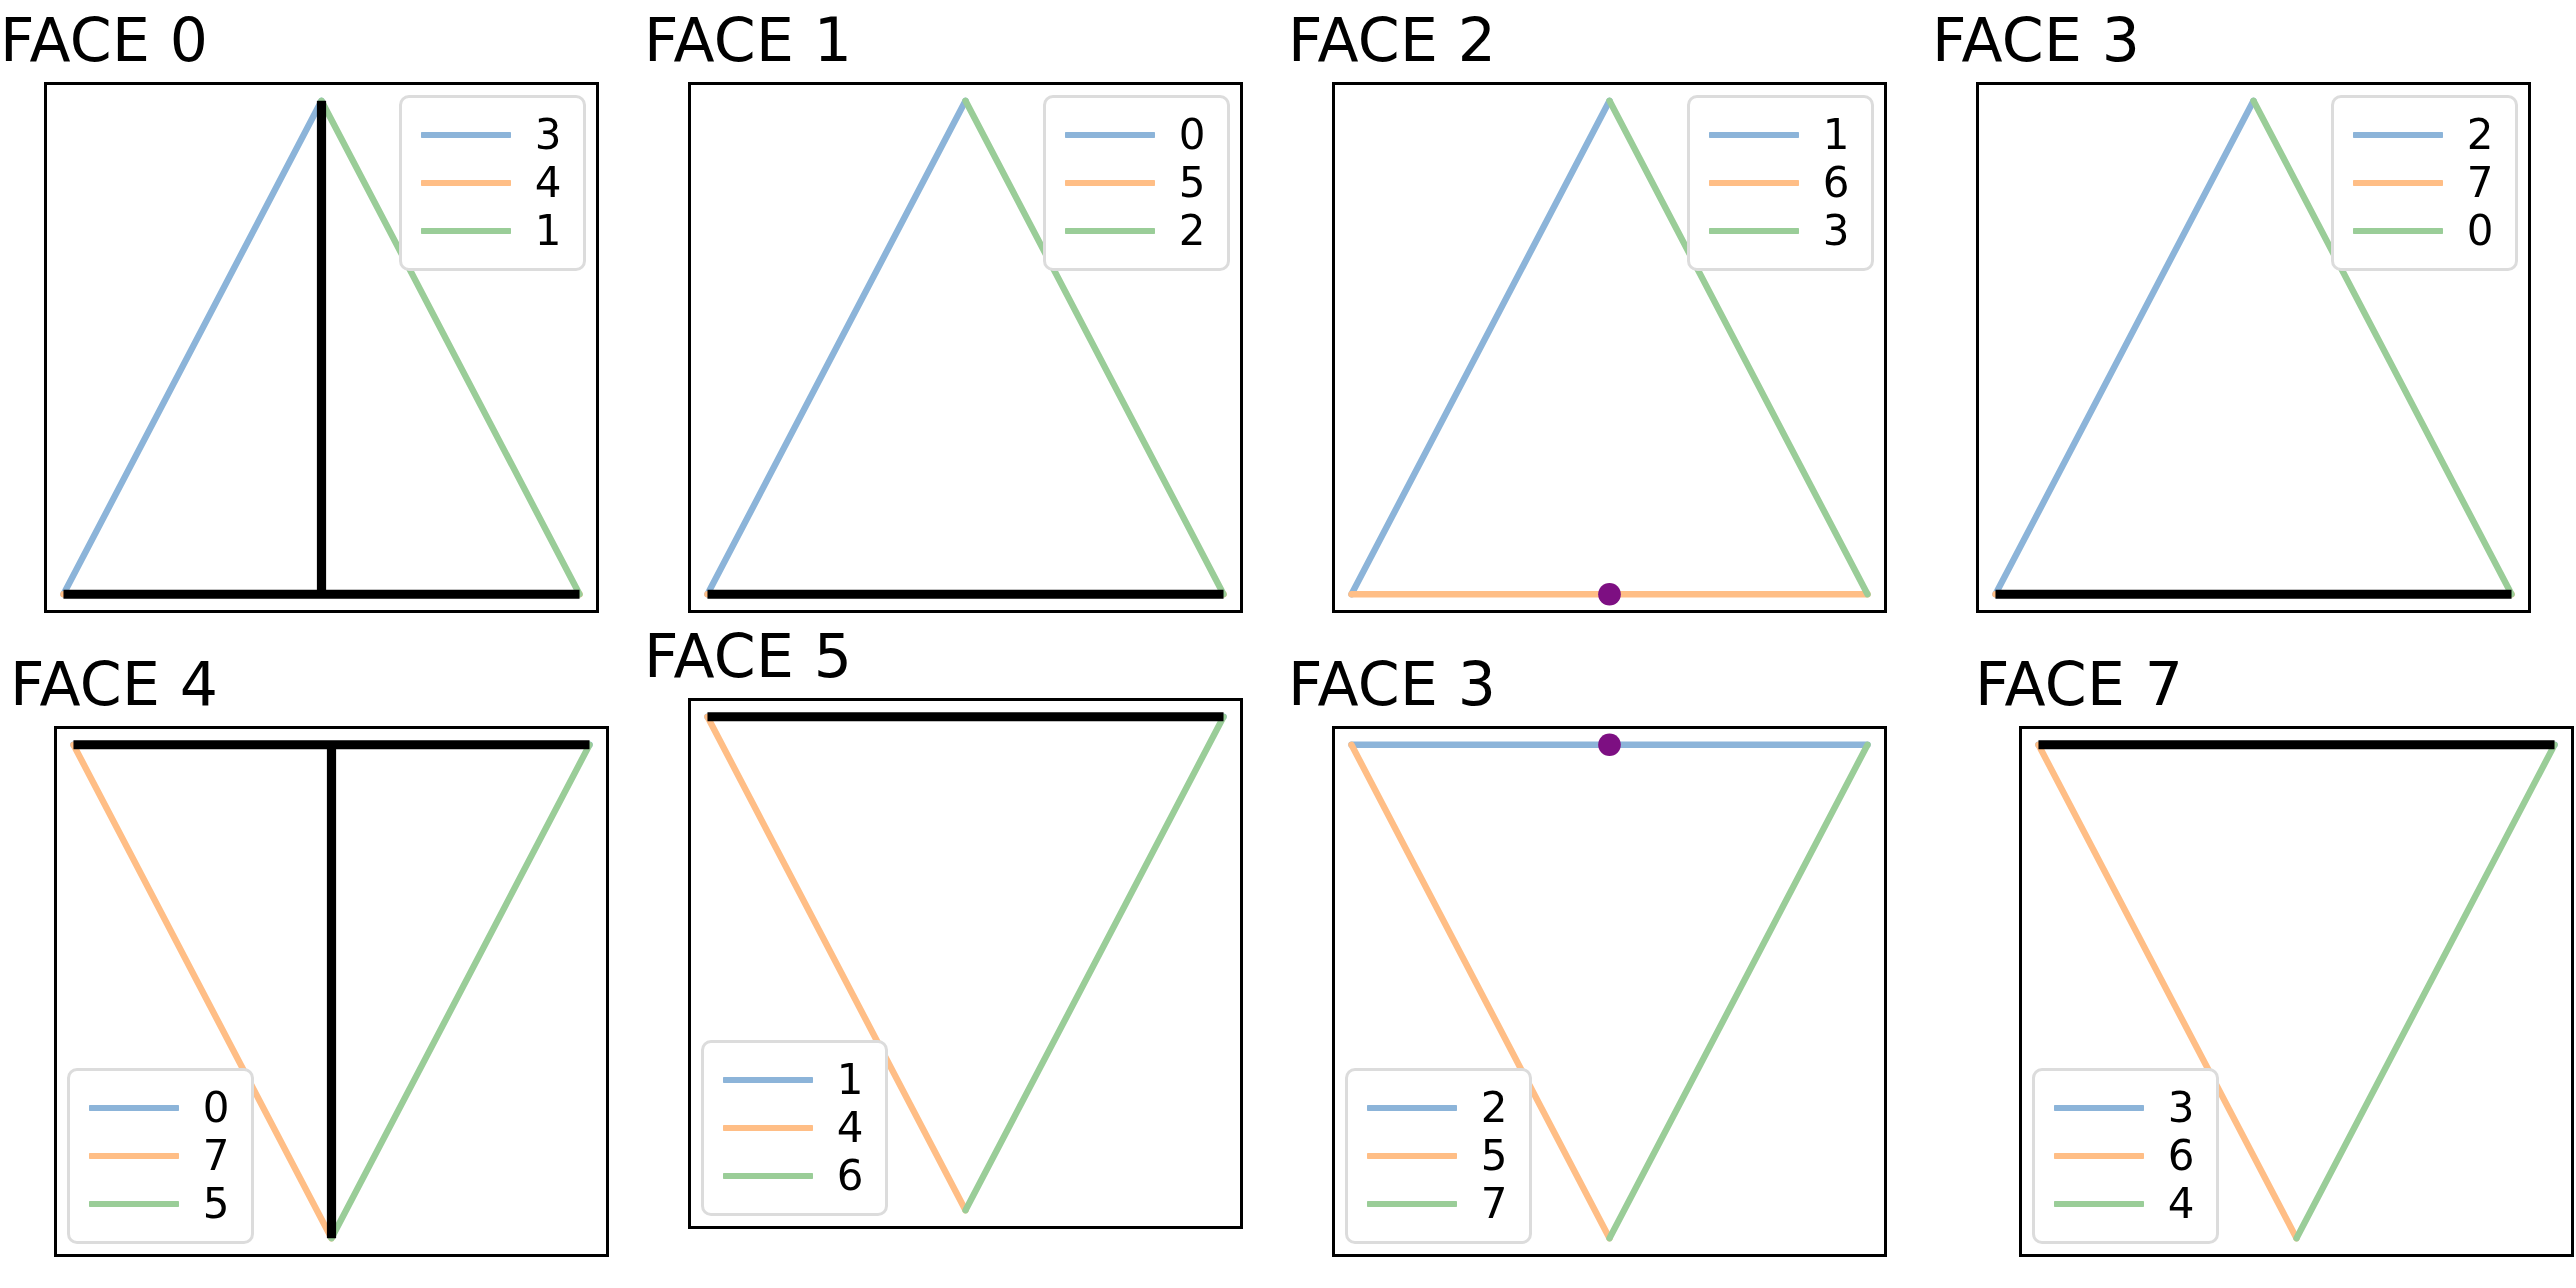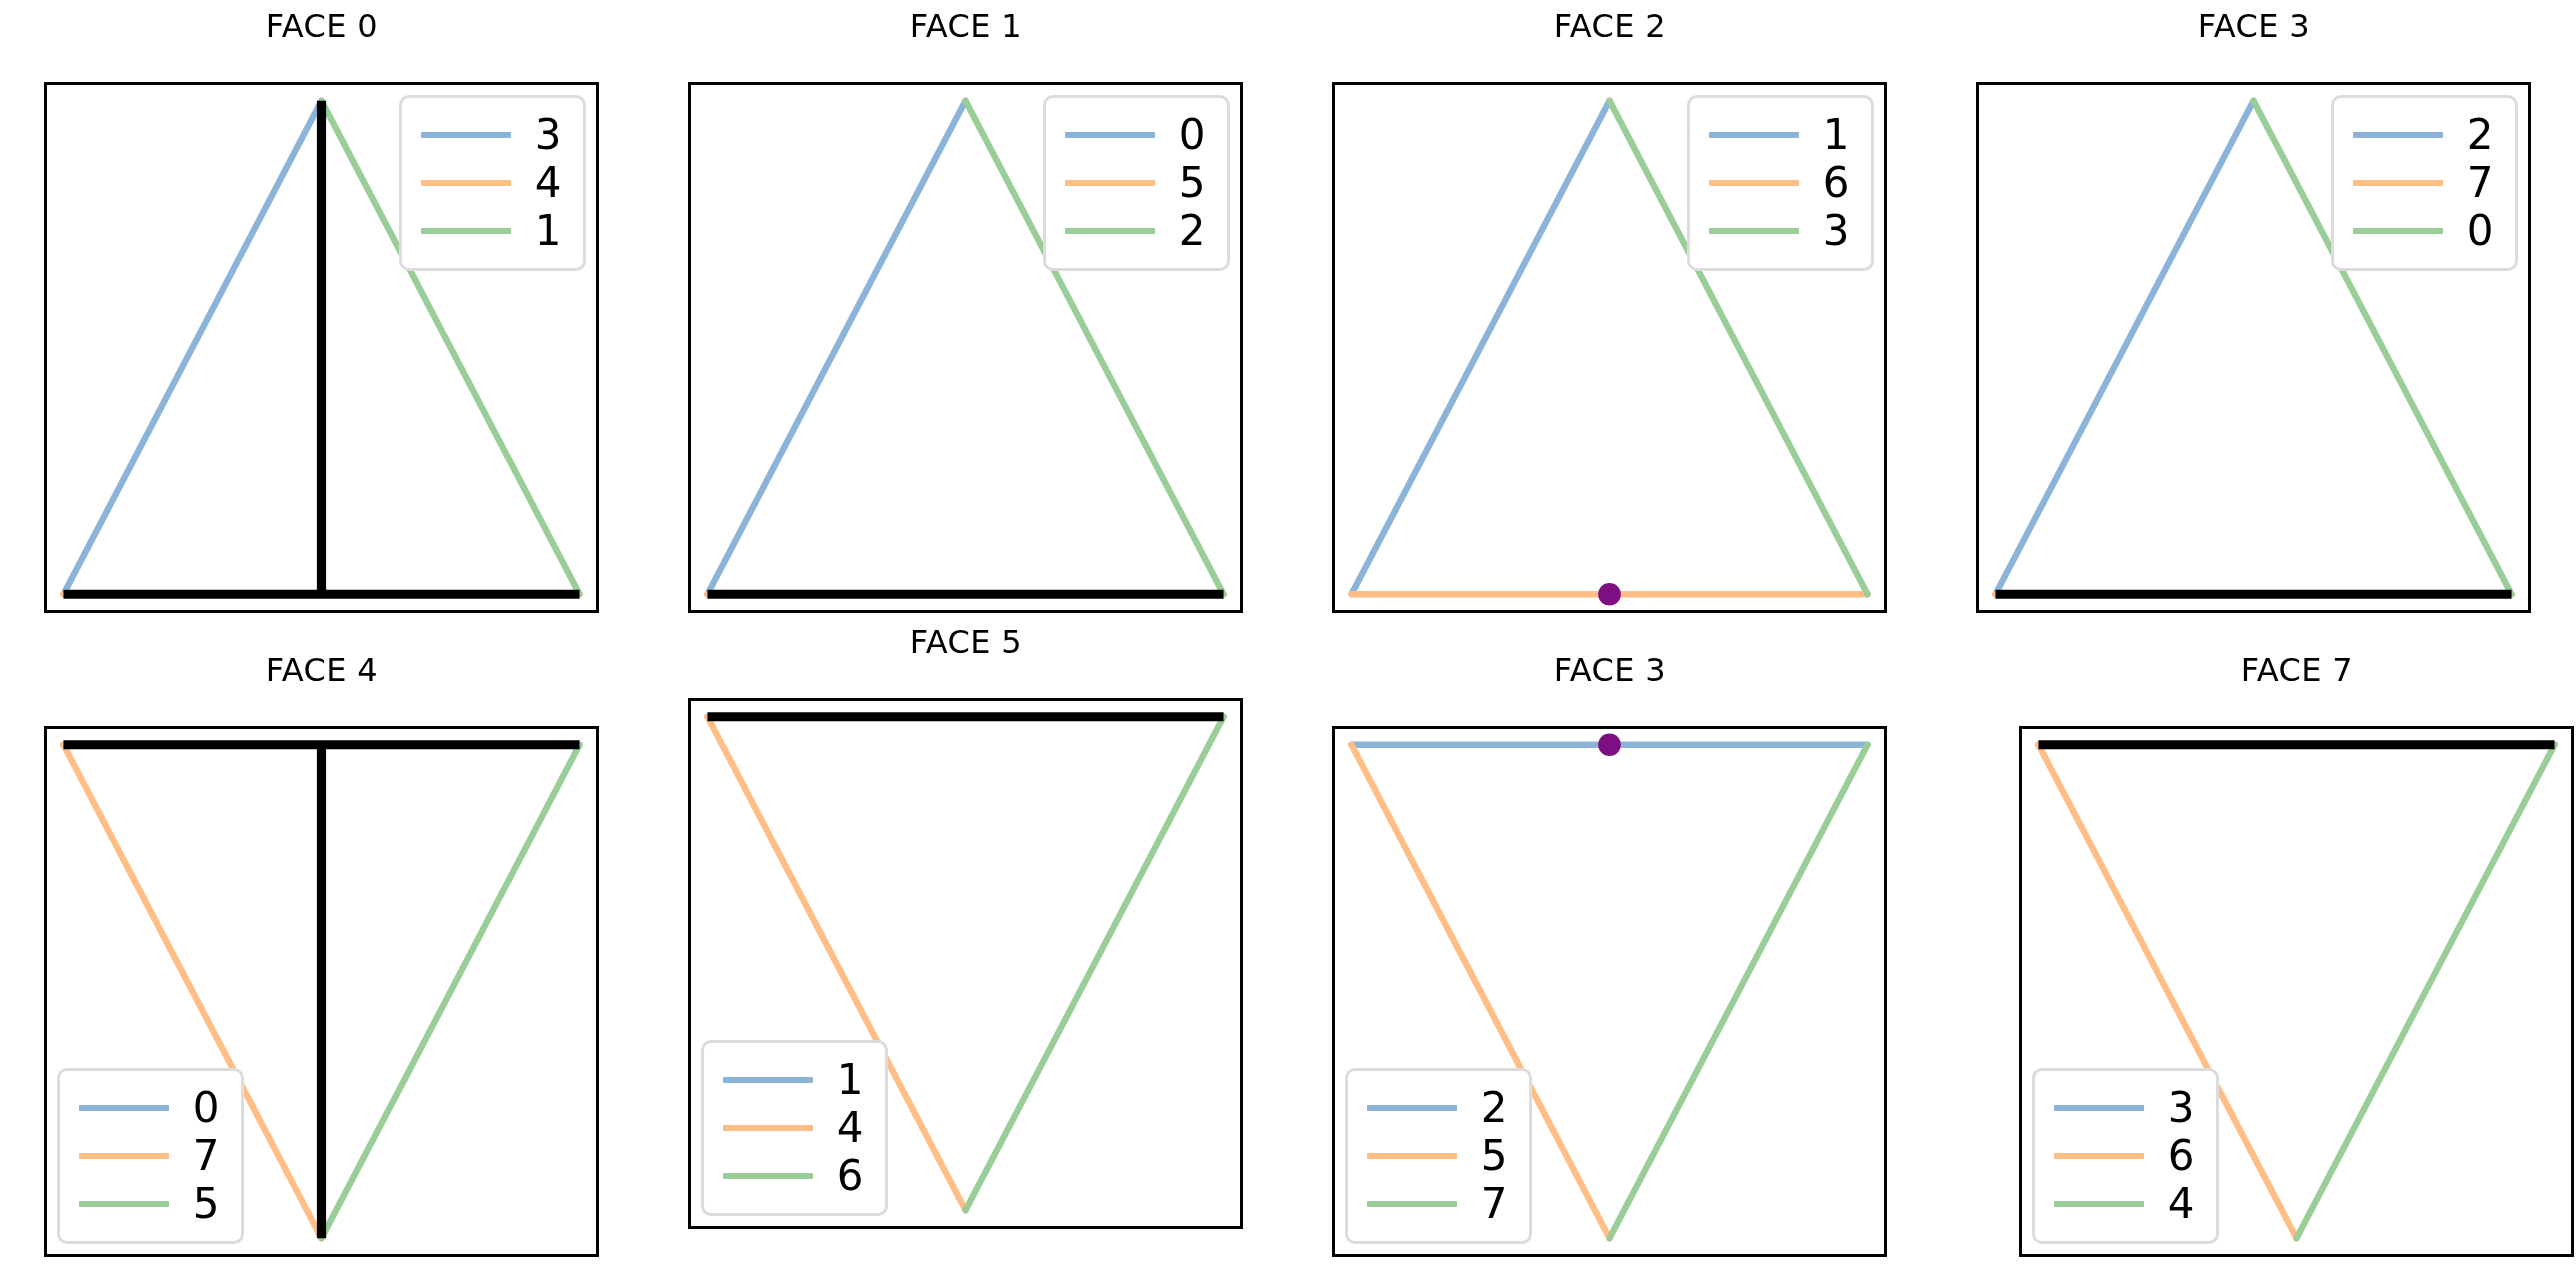--- a/index.html
+++ b/index.html
@@ -25,22 +25,22 @@
     position: absolute;
     width: 644px;
     height: 644px;
   }
 
   .panel-title {
     position: absolute;
     top: 10px;
     left: 0;
     width: 644px;
-    text-align: center;
-    font-size: 32px;
+    text-align: left;
+    font-size: 60px;
     line-height: 1;
     color: #000000;
     letter-spacing: 0.4px;
     white-space: nowrap;
   }
 
   
   .axes {
     position: absolute;
     left: 44px;
@@ -205,21 +205,21 @@
             <span class="legend-swatch" style="background: rgb(255, 190, 134);"></span>
             <span class="legend-label">7</span>
           </div>
           <div class="legend-row">
             <span class="legend-swatch" style="background: rgb(154, 205, 152);"></span>
             <span class="legend-label">0</span>
           </div>
         </div>
       </div>
     </div>
-    <div class="panel" style="left: 0px; top: 644px; text-decoration: underline;">
+    <div class="panel" style="left: 10px; top: 644px; text-decoration: underline;">
       <div class="panel-title">FACE 4</div>
       <div class="axes">
         <svg class="axes-svg" viewBox="0 0 775 742" preserveAspectRatio="none">
           <line x1="23.25" y1="22.25999999999999" x2="751.75" y2="22.25999999999999" stroke="#8cb4d9" stroke-width="9" stroke-linecap="round"></line>
           <line x1="23.25" y1="22.25999999999999" x2="387.5" y2="719.74" stroke="#ffbe86" stroke-width="9" stroke-linecap="round"></line>
           <line x1="387.5" y1="719.74" x2="751.75" y2="22.25999999999999" stroke="#9acd98" stroke-width="9" stroke-linecap="round"></line>
           <line x1="23.25" y1="22.25999999999999" x2="751.75" y2="22.25999999999999" stroke="#000000" stroke-width="13" stroke-linecap="butt"></line>
           <line x1="387.5" y1="719.74" x2="387.5" y2="22.25999999999999" stroke="#000000" stroke-width="13" stroke-linecap="butt"></line>
         </svg>
         <div class="legend bottom-left">

